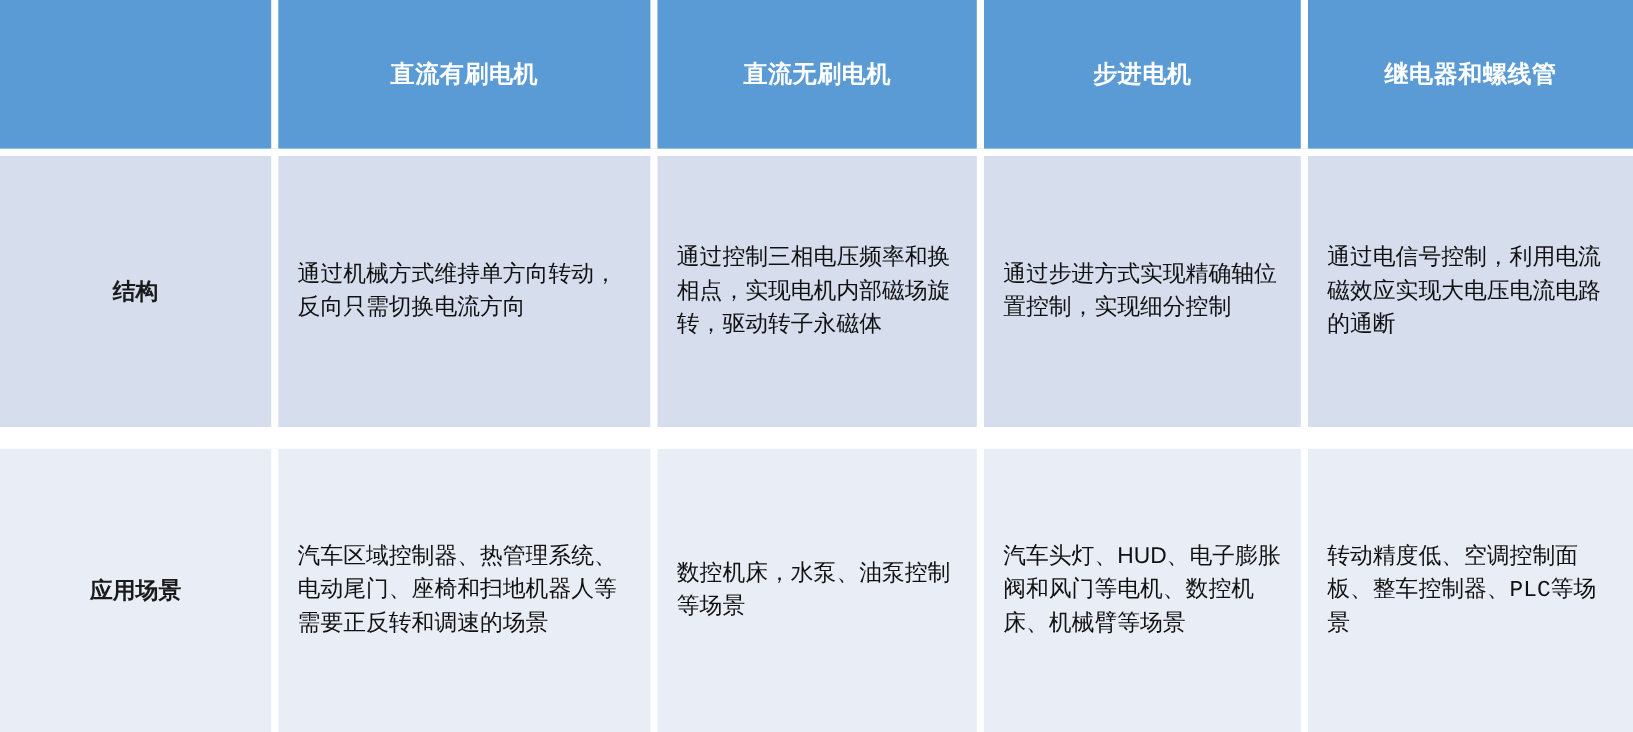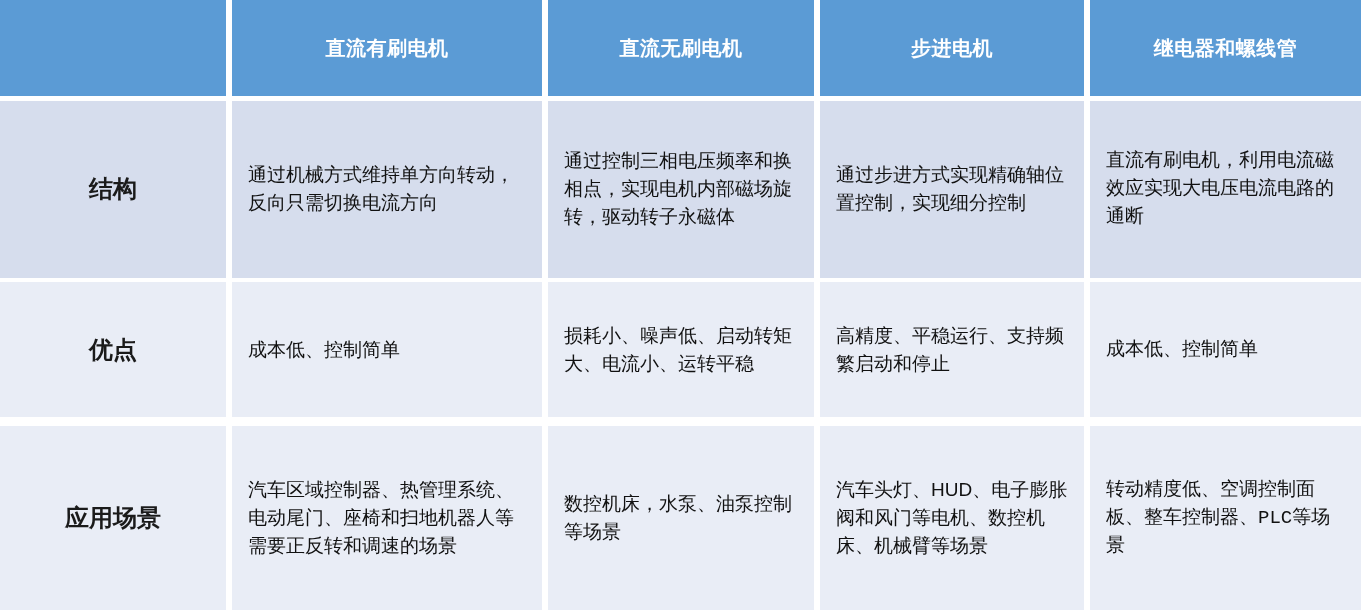--- a/index.html
+++ b/index.html
@@ -55,21 +55,21 @@
     background: #5b9bd5;
   }
 
   
   .band-a .cell { background: #d6dded; }
   .band-b .cell { background: #e9edf6; }
 
   .rowlabel {
     justify-content: center;
     font-weight: bold;
-    font-size: 24px;
+    font-size: 19px;
     color: #1a1a1a;
     font-family: Liberation Mono, monospace;
   }
   .bodytext {
     justify-content: flex-start;
     font-size: 19px;
     color: #111111;
     line-height: 1.48;
     padding: 0 14px 0 16px;
   }
@@ -117,44 +117,27 @@
       <td>
         <div class="cell bodytext">通过机械方式维持单方向转动，反向只需切换电流方向</div>
       </td>
       <td>
         <div class="cell bodytext">通过控制三相电压频率和换相点，实现电机内部磁场旋转，驱动转子永磁体</div>
       </td>
       <td>
         <div class="cell bodytext">通过步进方式实现精确轴位置控制，实现细分控制</div>
       </td>
       <td>
-        <div class="cell bodytext last">直流有刷电机，利用电流磁效应实现大电压电流电路的通断</div>
+        <div class="cell bodytext last">通过电信号控制，利用电流磁效应实现大电压电流电路的通断</div>
       </td>
     </tr>
     <tr class="row-gap">
         <td colspan="5"></td>
       </tr>
 
-    <tr class="band-b" style="height:116px;">
-      <td>
-        <div class="cell rowlabel">优点</div>
-      </td>
-      <td>
-        <div class="cell bodytext">成本低、控制简单</div>
-      </td>
-      <td>
-        <div class="cell bodytext">损耗小、噪声低、启动转矩大、电流小、运转平稳</div>
-      </td>
-      <td>
-        <div class="cell bodytext">高精度、平稳运行、支持频繁启动和停止</div>
-      </td>
-      <td>
-        <div class="cell bodytext last">成本低、控制简单</div>
-      </td>
-    </tr>
     <tr class="row-gap">
         <td colspan="5"></td>
       </tr>
 
     <tr class="row-gap">
         <td colspan="5"></td>
       </tr>
 
     <tr class="band-b" style="height:158px;">
       <td>

